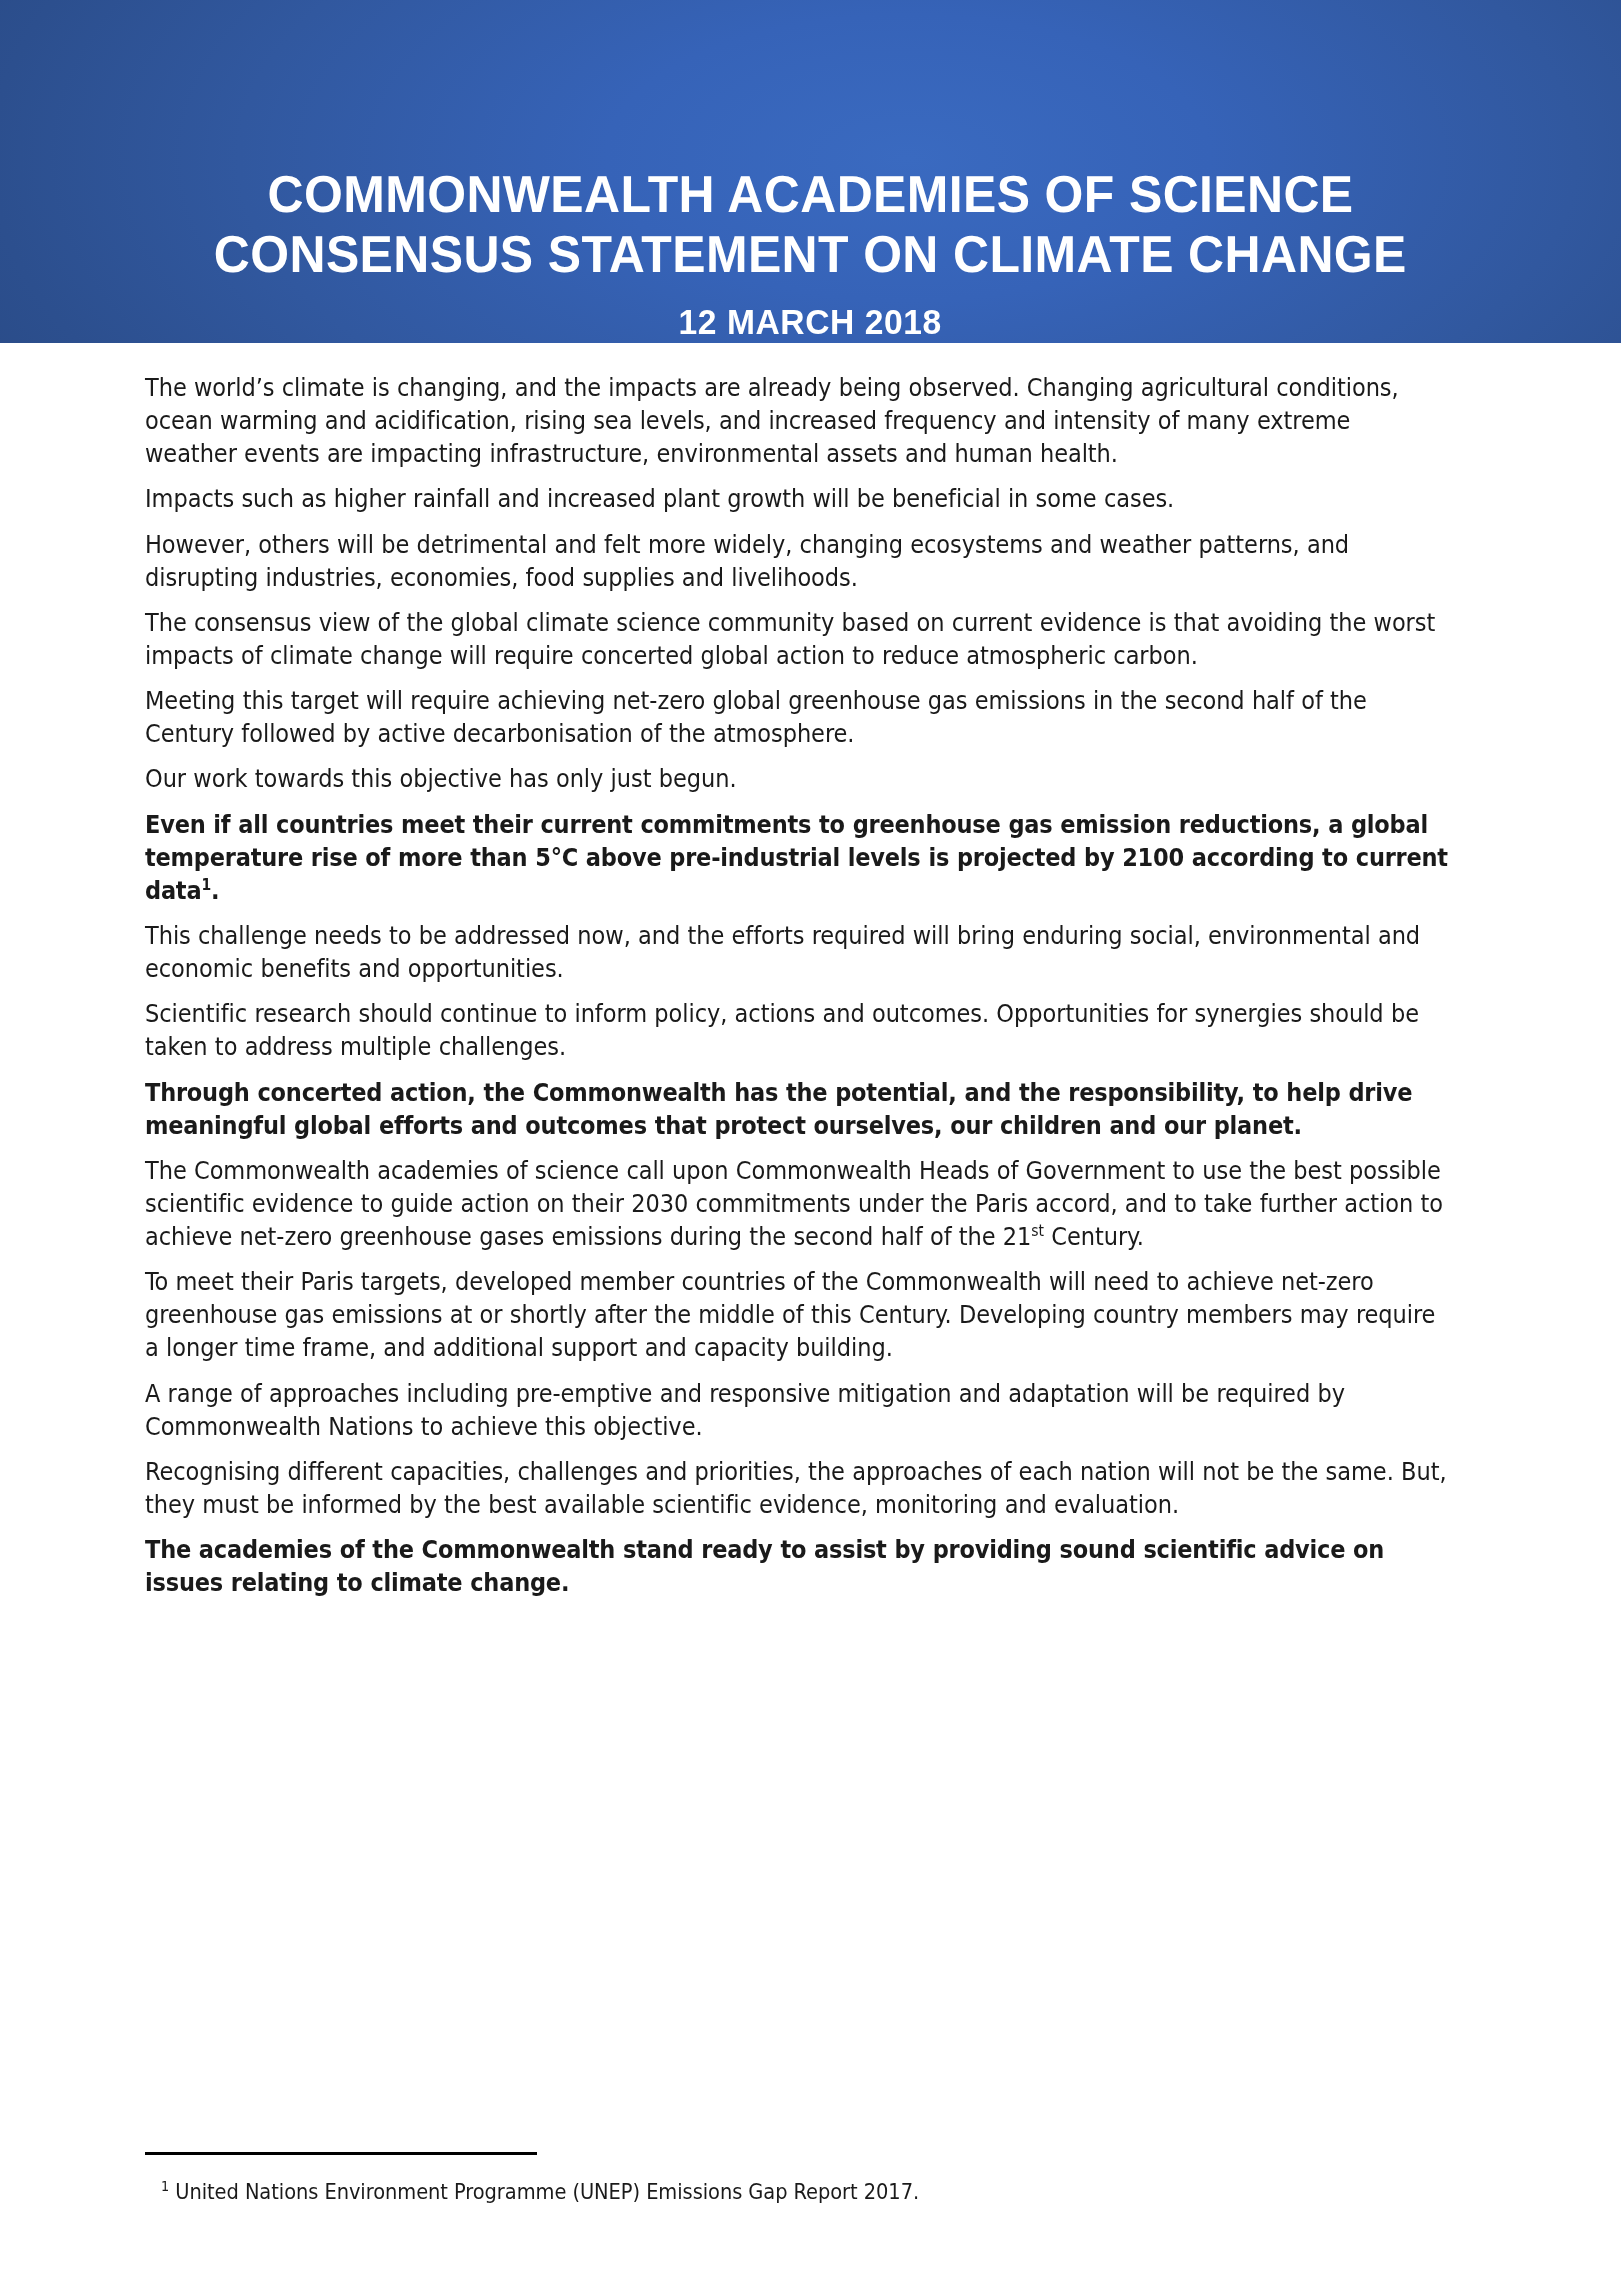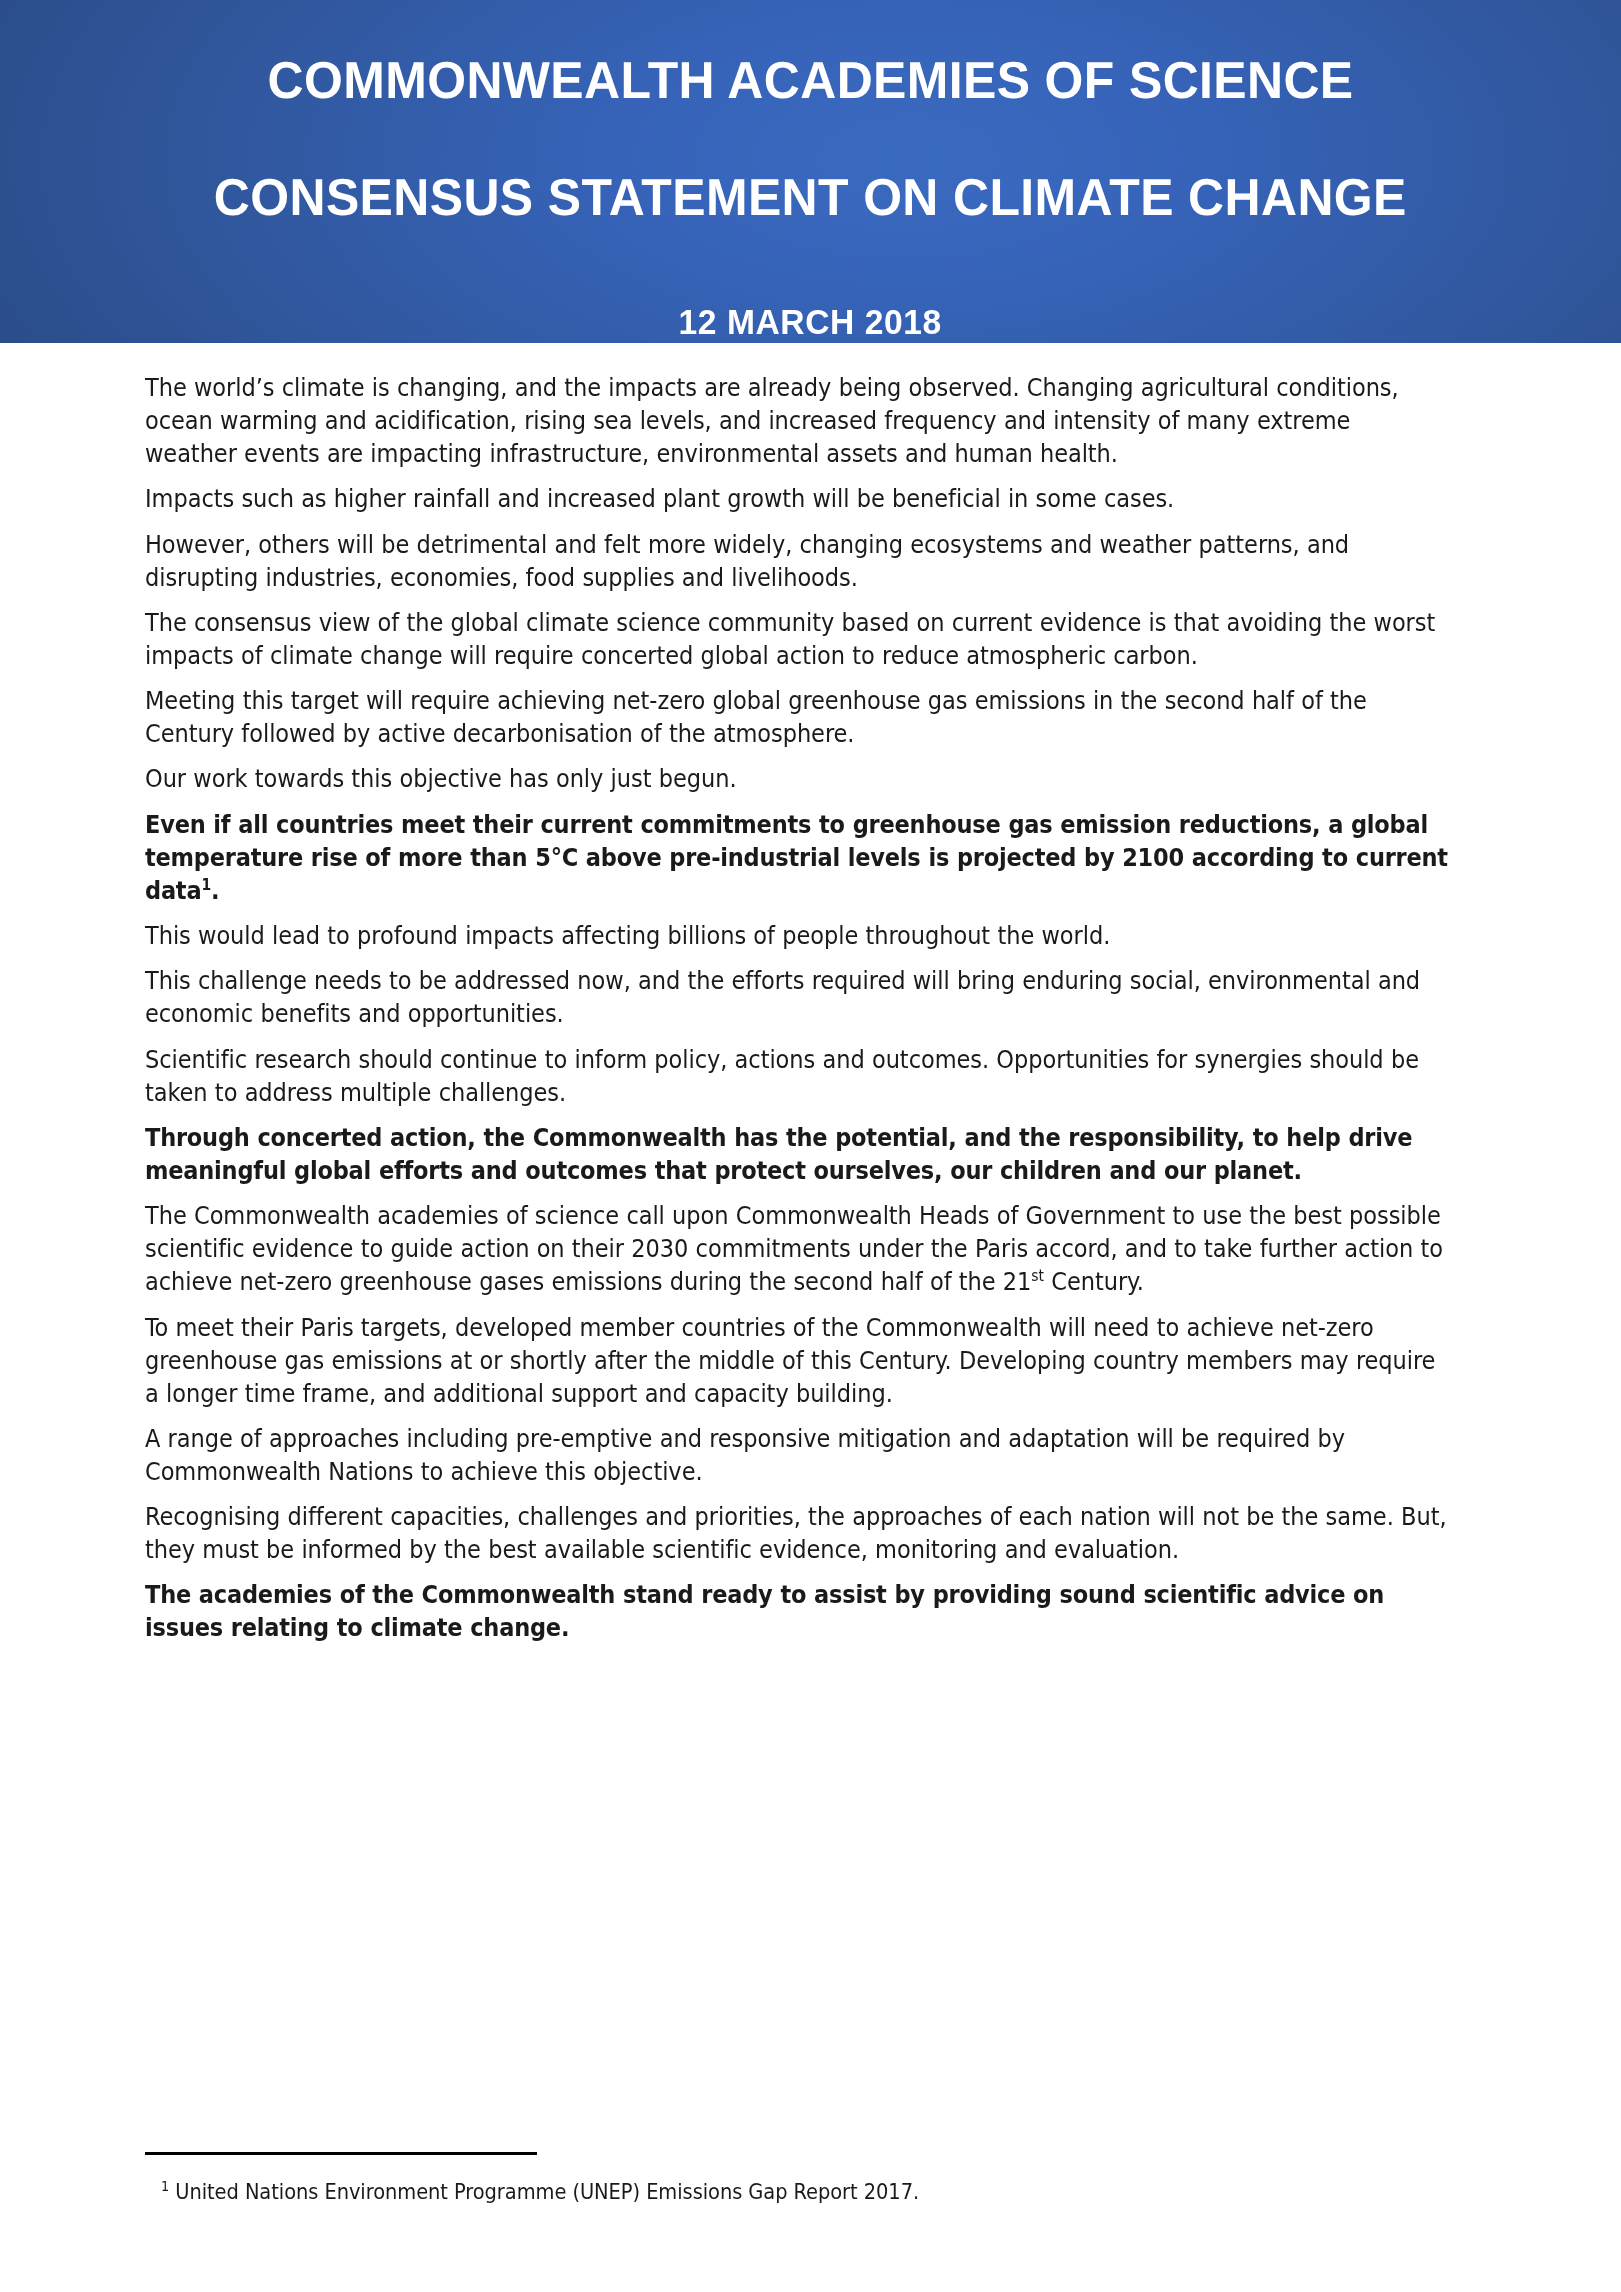--- a/index.html
+++ b/index.html
@@ -33,21 +33,21 @@
   }
   .banner-inner {
     position: absolute;
     left: 0;
     right: 0;
     top: 0;
     bottom: 0;
     display: flex;
     flex-direction: column;
     align-items: center;
-    justify-content: space-between;
+    justify-content: flex-end;
     padding-top: 51px;
     box-sizing: border-box;
   }
   .banner-title {
     color: #ffffff;
     font-family: "Liberation Sans Narrow", "Liberation Sans", sans-serif;
     font-weight: bold;
     font-size: 52px;
     line-height: 1.16;
     letter-spacing: 0.4px;
@@ -147,21 +147,20 @@
 
   <p class="para">The consensus view of the global climate science community based on current evidence is that avoiding the worst impacts of climate change will require concerted global action to reduce atmospheric carbon.</p>
 
 
   <p class="para">Meeting this target will require achieving net-zero global greenhouse gas emissions in the second half of the Century followed by active decarbonisation of the atmosphere.</p>
 
   <p class="para">Our work towards this objective has only just begun.</p>
 
   <p class="para bold"><span>Even if all countries meet their current commitments to greenhouse gas emission reductions, a global temperature rise of more than 5°C above pre-industrial levels is projected by 2100 according to current data</span><sup>1</sup><span>.</span></p>
 
-  <p class="para">This would lead to profound impacts affecting billions of people throughout the world.</p>
 
   <p class="para">This challenge needs to be addressed now, and the efforts required will bring enduring social, environmental and economic benefits and opportunities.</p>
 
   <p class="para">Scientific research should continue to inform policy, actions and outcomes.  Opportunities for synergies should be taken to address multiple challenges.</p>
 
   <p class="para bold">Through concerted action, the Commonwealth has the potential, and the responsibility, to help drive meaningful global efforts and outcomes that protect ourselves, our children and our planet.</p>
 
   <p class="para"><span>The Commonwealth academies of science call upon Commonwealth Heads of Government to use the best possible scientific evidence to guide action on their 2030 commitments under the Paris accord, and to take further action to achieve net-zero greenhouse gases emissions during the second half of the 21</span><sup>st</sup><span> Century.</span></p>
 
   <p class="para">To meet their Paris targets, developed member countries of the Commonwealth will need to achieve net-zero greenhouse gas emissions at or shortly after the middle of this Century. Developing country members may require a longer time frame, and additional support and capacity building.</p>

